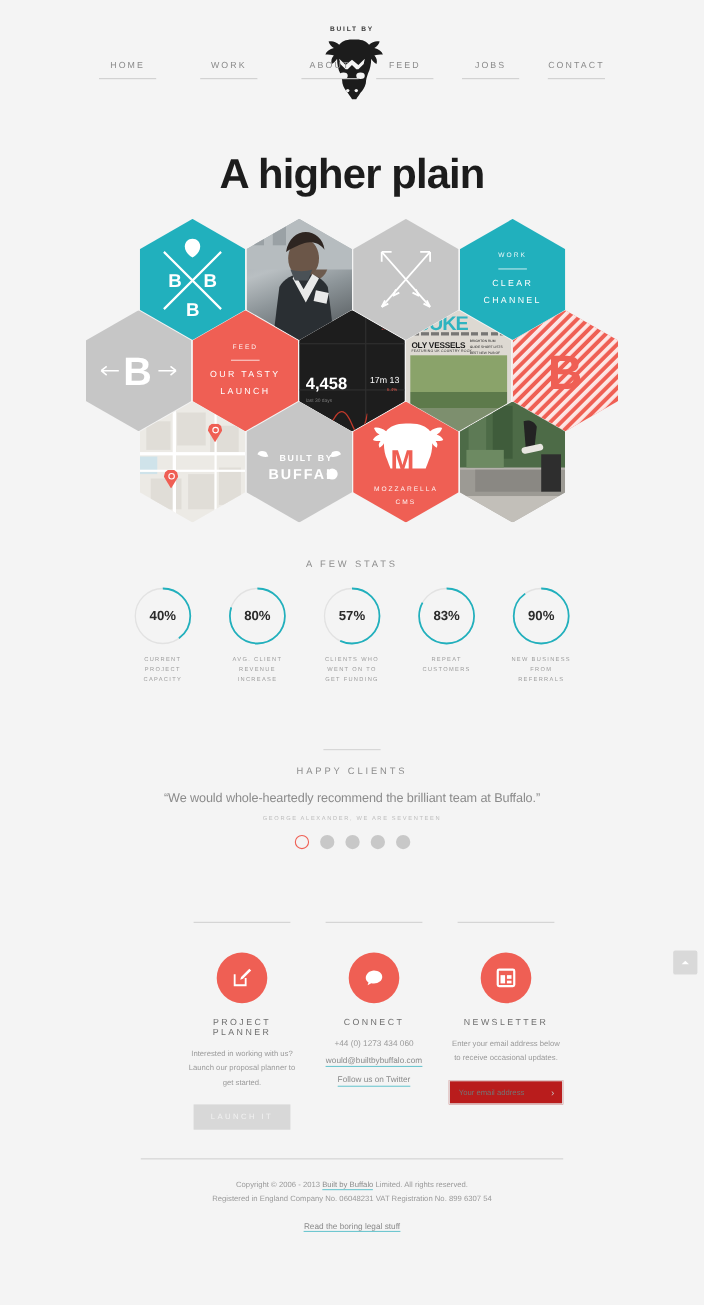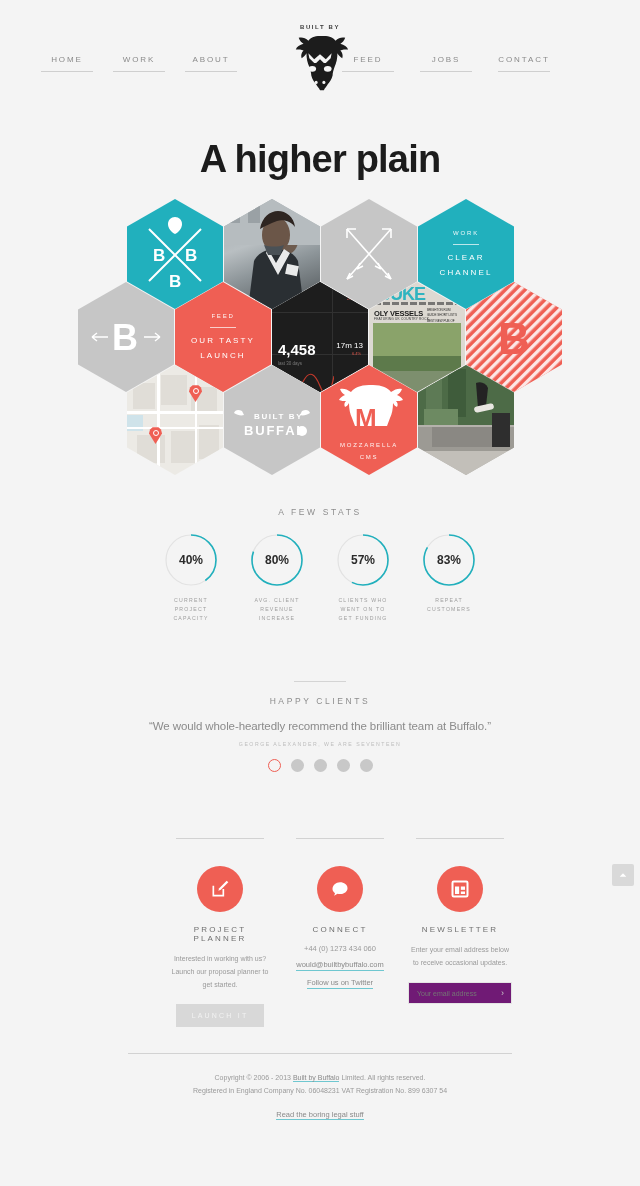--- a/index.html
+++ b/index.html
@@ -23,21 +23,21 @@
   .logo-wrap {
     position: absolute; top: 32px; left: 50%;
     transform: translateX(-50%);
     width: 62px; height: 62px;
   }
   .nav {
     position: absolute; top: 55px; left: 0; right: 0;
     display: flex; align-items: flex-start;
   }
   .nav-left, .nav-right { display: flex; flex: 1; }
-  .nav-left { padding-left: 41px; gap: 20px; }
+  .nav-left { padding-left: 90px; gap: 40px; }
   .nav-right { padding-right: 90px; gap: 26px; justify-content: flex-end; }
   .nav-link {
     font-size: 8px; letter-spacing: 1.9px; color: #8a8a8a;
     text-decoration: none; text-transform: uppercase;
     padding-bottom: 7px; border-bottom: 1px solid #cfcfcf;
     white-space: nowrap; display: block; cursor: pointer;
     min-width: 52px; text-align: center;
   }
   .nav-spacer { width: 74px; }
 
@@ -248,21 +248,21 @@
   }
   .launch-btn {
     margin-top: 12px; display: inline-block;
     background: #d8d8d8; color: #f2f2f2;
     font-size: 7px; letter-spacing: 2.2px;
     padding: 8px 16px; border: none; cursor: pointer;
     text-transform: uppercase;
   }
   .news-field {
     margin-top: 12px; position: relative;
-    background: #701a75; border: 1px solid #e4e4e4;
+    background: #b91c1c; border: 1px solid #e4e4e4;
     height: 22px; display: flex; align-items: center;
   }
   .news-field input {
     border: none; outline: none; background: transparent;
     font-size: 7px; color: #b8b8b8; padding: 0 8px;
     width: 100%; font-family: "Liberation Sans", sans-serif;
   }
   .news-arrow {
     position: absolute; right: 7px; color: #c9c9c9; font-size: 9px;
     cursor: pointer;
@@ -554,20 +554,34 @@
           <circle cx="27" cy="27" r="25" fill="none" stroke="#21b0bd" stroke-width="1.6" stroke-dasharray="130.3 157"></circle>
         </svg>
         <div class="stat-val">83%</div>
       </div>
       <div class="stat-label">
         <div>REPEAT</div>
         <div>CUSTOMERS</div>
       </div>
     </div>
 
+    <div class="stat">
+      <div class="stat-ring">
+        <svg width="54" height="54" viewBox="0 0 54 54">
+          <circle cx="27" cy="27" r="25" fill="none" stroke="#e2e2e2" stroke-width="1.2"></circle>
+          <circle cx="27" cy="27" r="25" fill="none" stroke="#21b0bd" stroke-width="1.6" stroke-dasharray="141.3 157"></circle>
+        </svg>
+        <div class="stat-val">90%</div>
+      </div>
+      <div class="stat-label">
+        <div>NEW BUSINESS</div>
+        <div>FROM</div>
+        <div>REFERRALS</div>
+      </div>
+    </div>
 
   </div>
 </div>
 
 <div class="clients">
   <div class="stats-rule"></div>
   <div class="section-head">HAPPY CLIENTS</div>
   <div class="quote">“We would whole-heartedly recommend the brilliant team at Buffalo.”</div>
   <div class="attrib">GEORGE ALEXANDER, WE ARE SEVENTEEN</div>
   <div class="dots">

